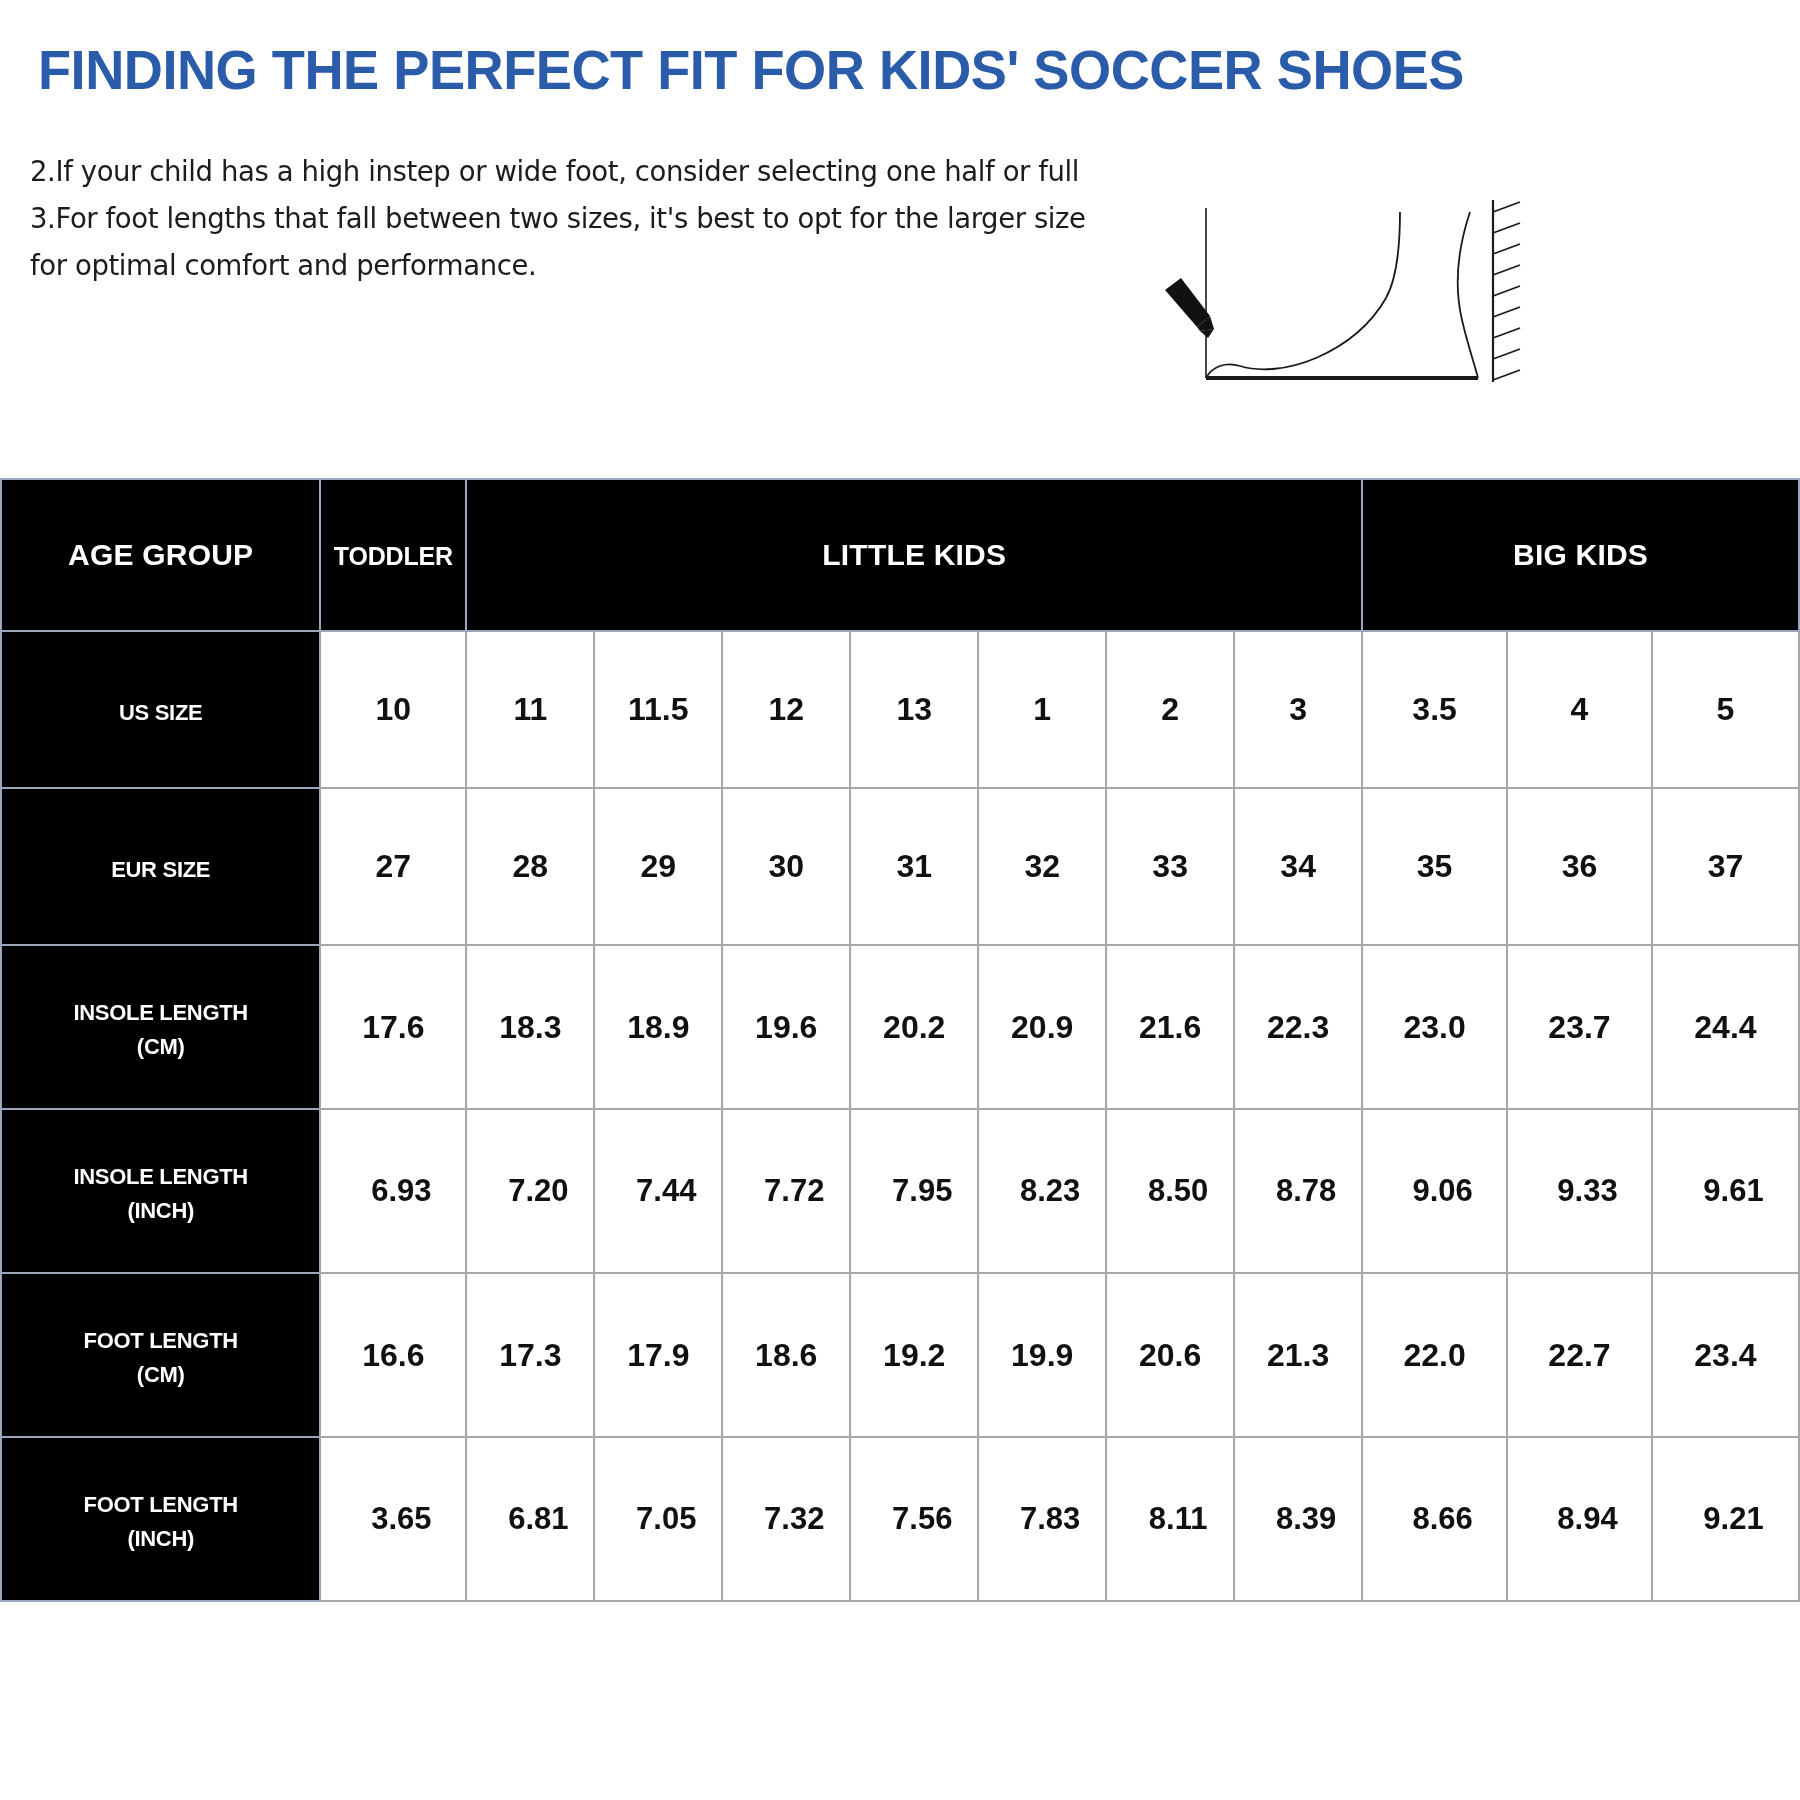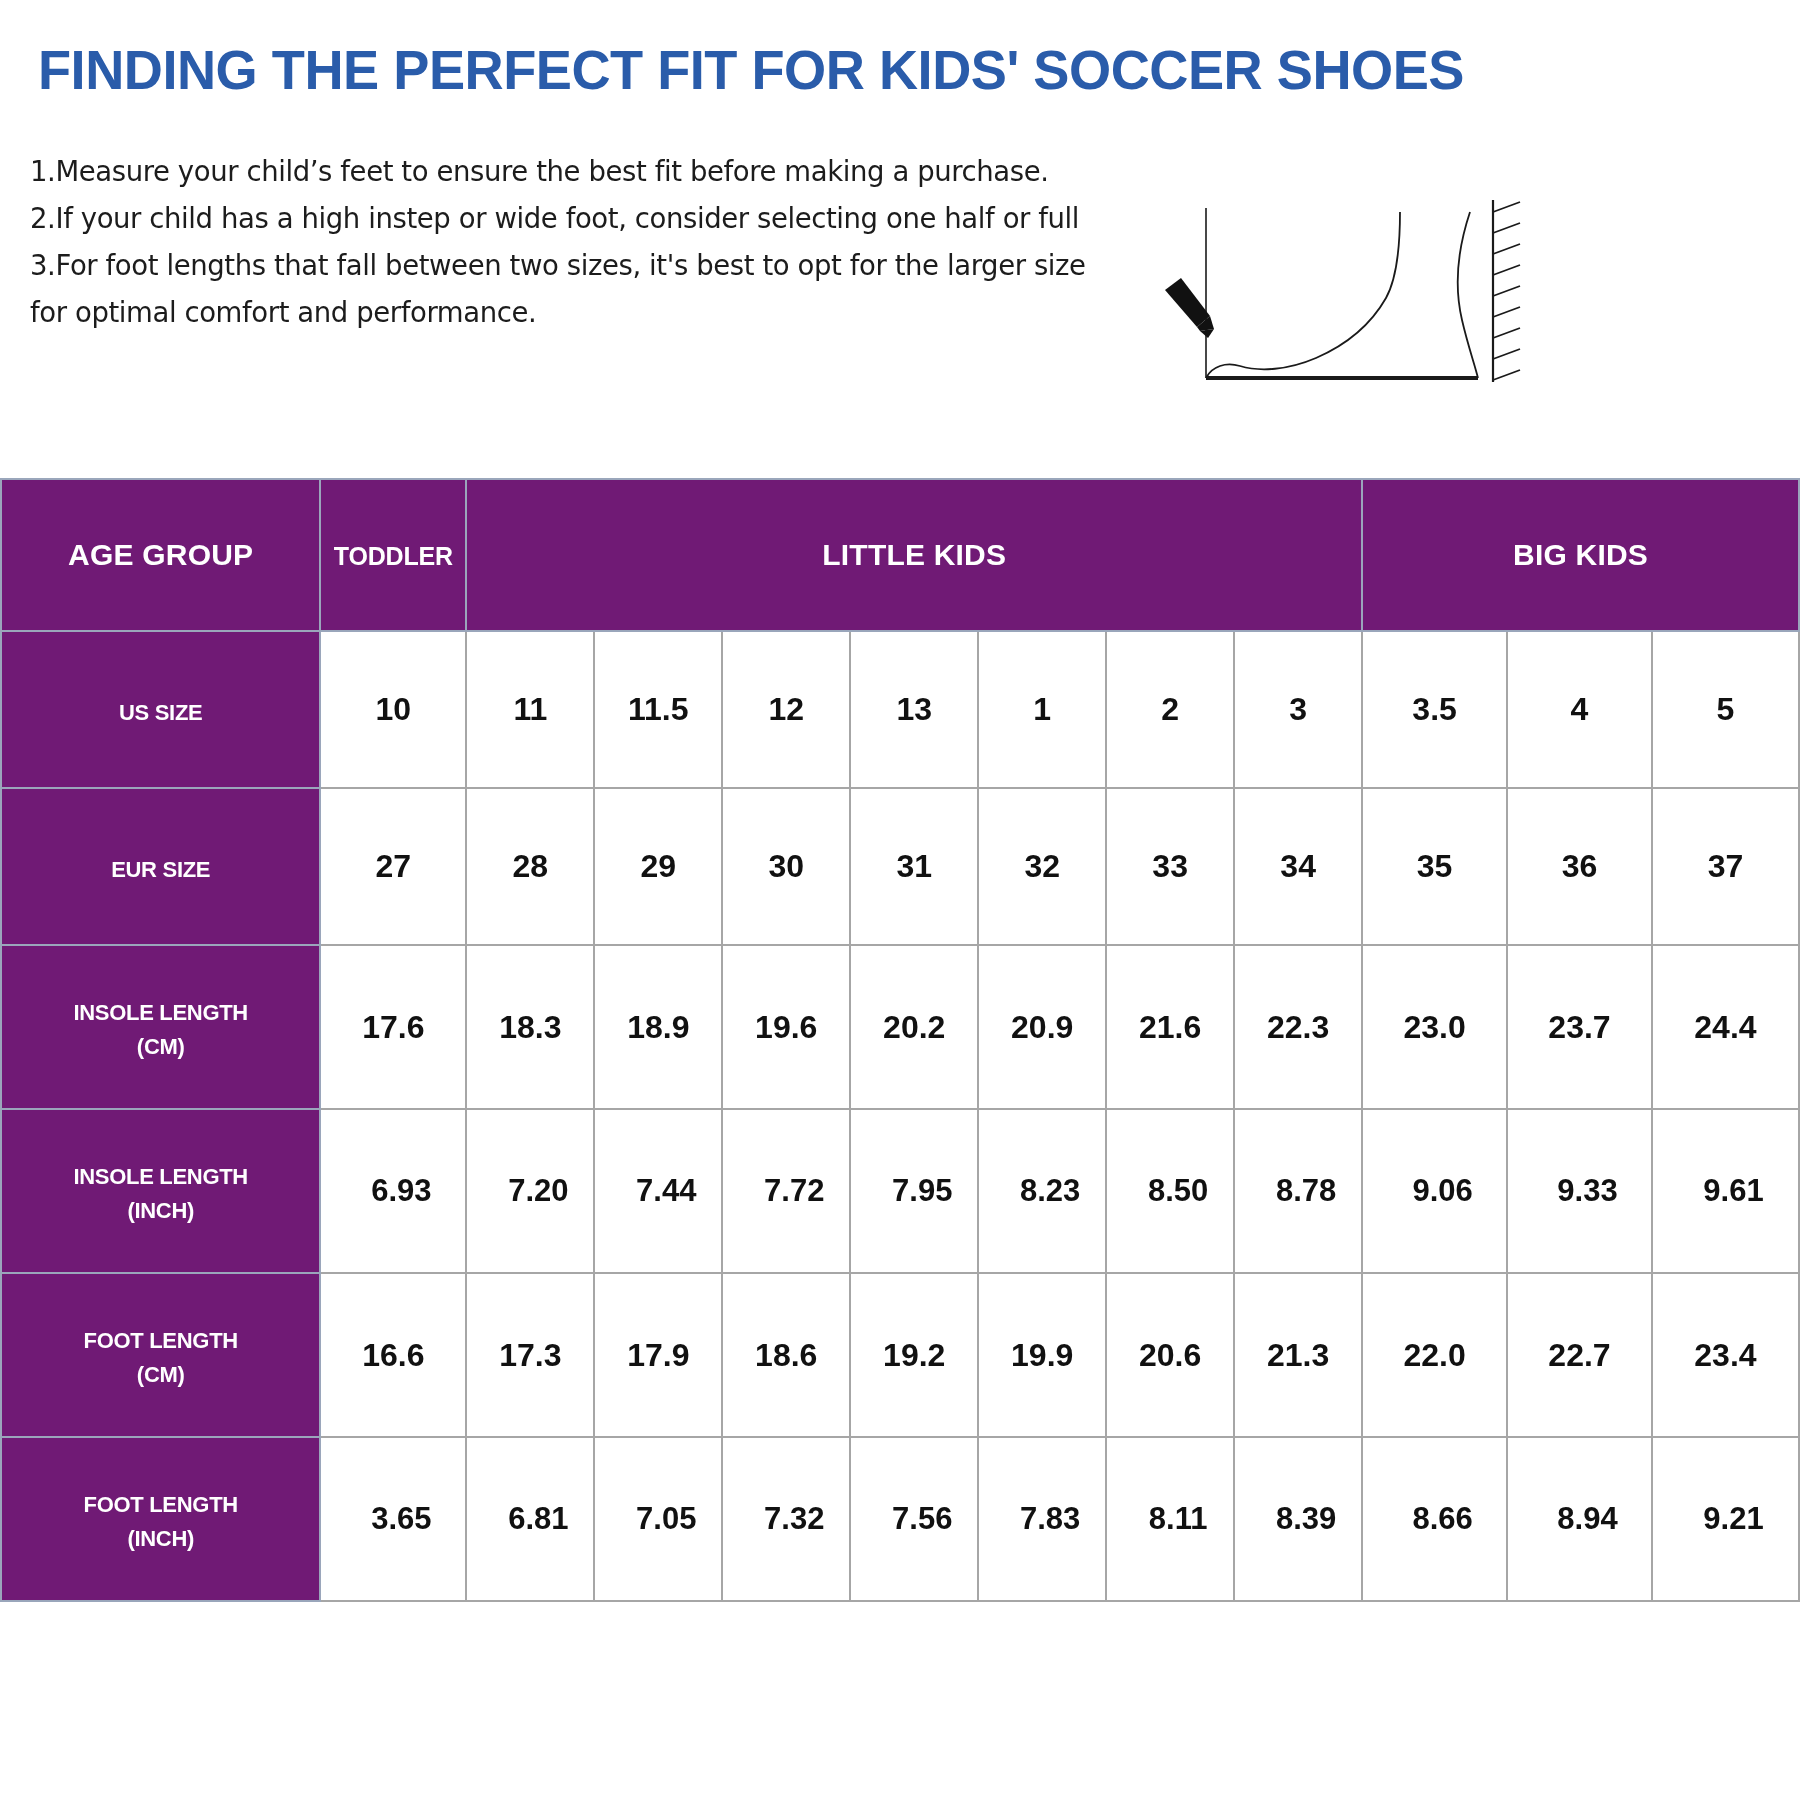--- a/index.html
+++ b/index.html
@@ -55,21 +55,21 @@
     border:2px solid #a6a6a6;
     text-align:center;
     vertical-align:middle;
     font-weight:bold;
     color:#111;
     font-size:30px;
     padding:0;
     font-family:"Liberation Sans", sans-serif;
   }
   .sizechart td.hd{
-    background:#701a75;
+    background:#000000;
     color:#ffffff;
     border-color:#9aa6bb;
     margin-top:18px;
   }
   tr.grouprow td{height:150px;}
   tr.datarow td{height:155px;}
   tr.tall td{height:162px;}
 
   .rowlabel{font-size:22px;line-height:1.13;letter-spacing:-0.3px;}
   .grouplabel{font-size:30px;letter-spacing:0.2px;}
@@ -78,21 +78,20 @@
   .cellval.narrow{font-size:31px;margin-left:16px;}
 </style>
 </head>
 <body>
 
 <div class="page">
 
   <div class="title">FINDING THE PERFECT FIT FOR KIDS' SOCCER SHOES</div>
 
   <div class="intro">
-    <p>1.Measure your child’s feet to ensure the best fit before making a purchase.</p>
     <p>2.If your child has a high instep or wide foot, consider selecting one half or full</p>
     <p>3.For foot lengths that fall between two sizes, it's best to opt for the larger size</p>
     <p>for optimal comfort and performance.</p>
   </div>
 
   <svg class="foot-illo" viewBox="0 0 400 200">
 
     <line x1="58" y1="18" x2="58" y2="188" stroke="#1a1a1a" stroke-width="1.6"></line>
 
     <g>

